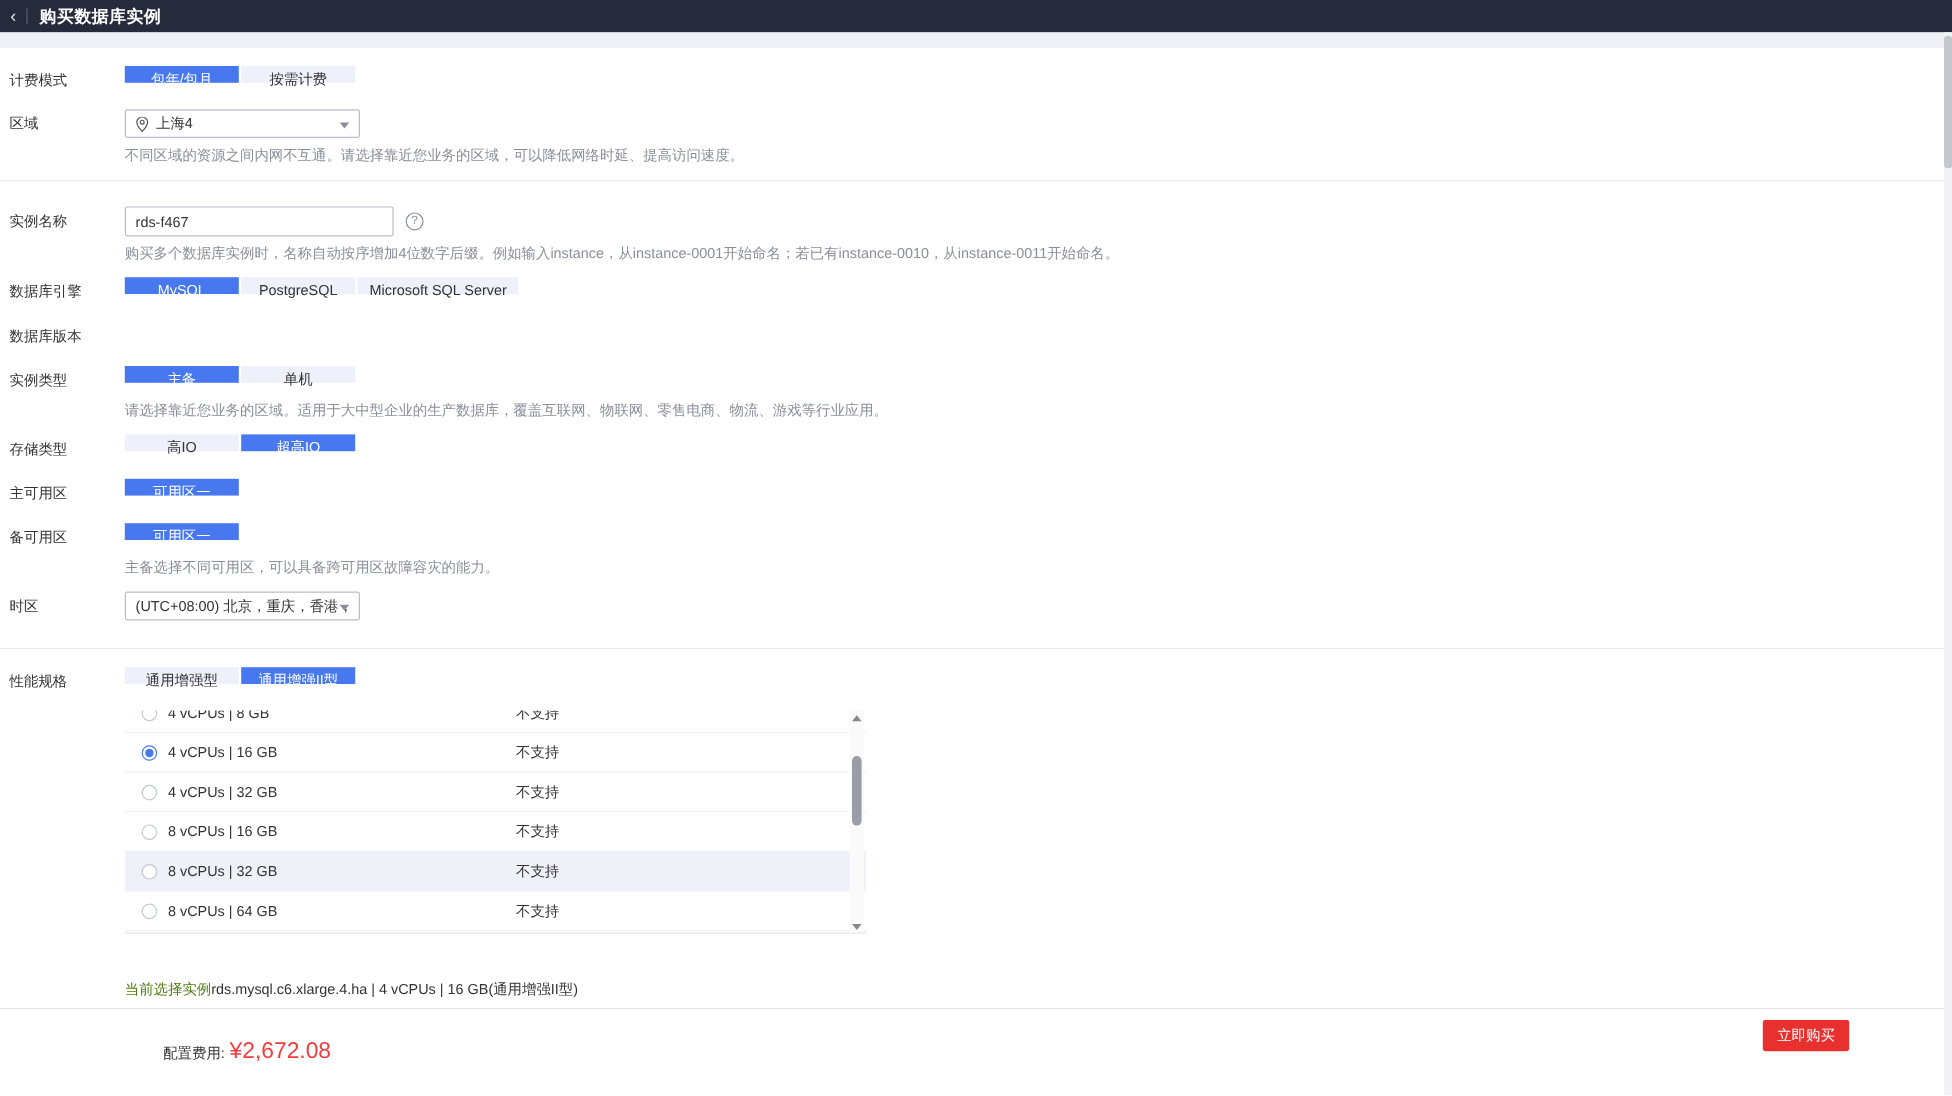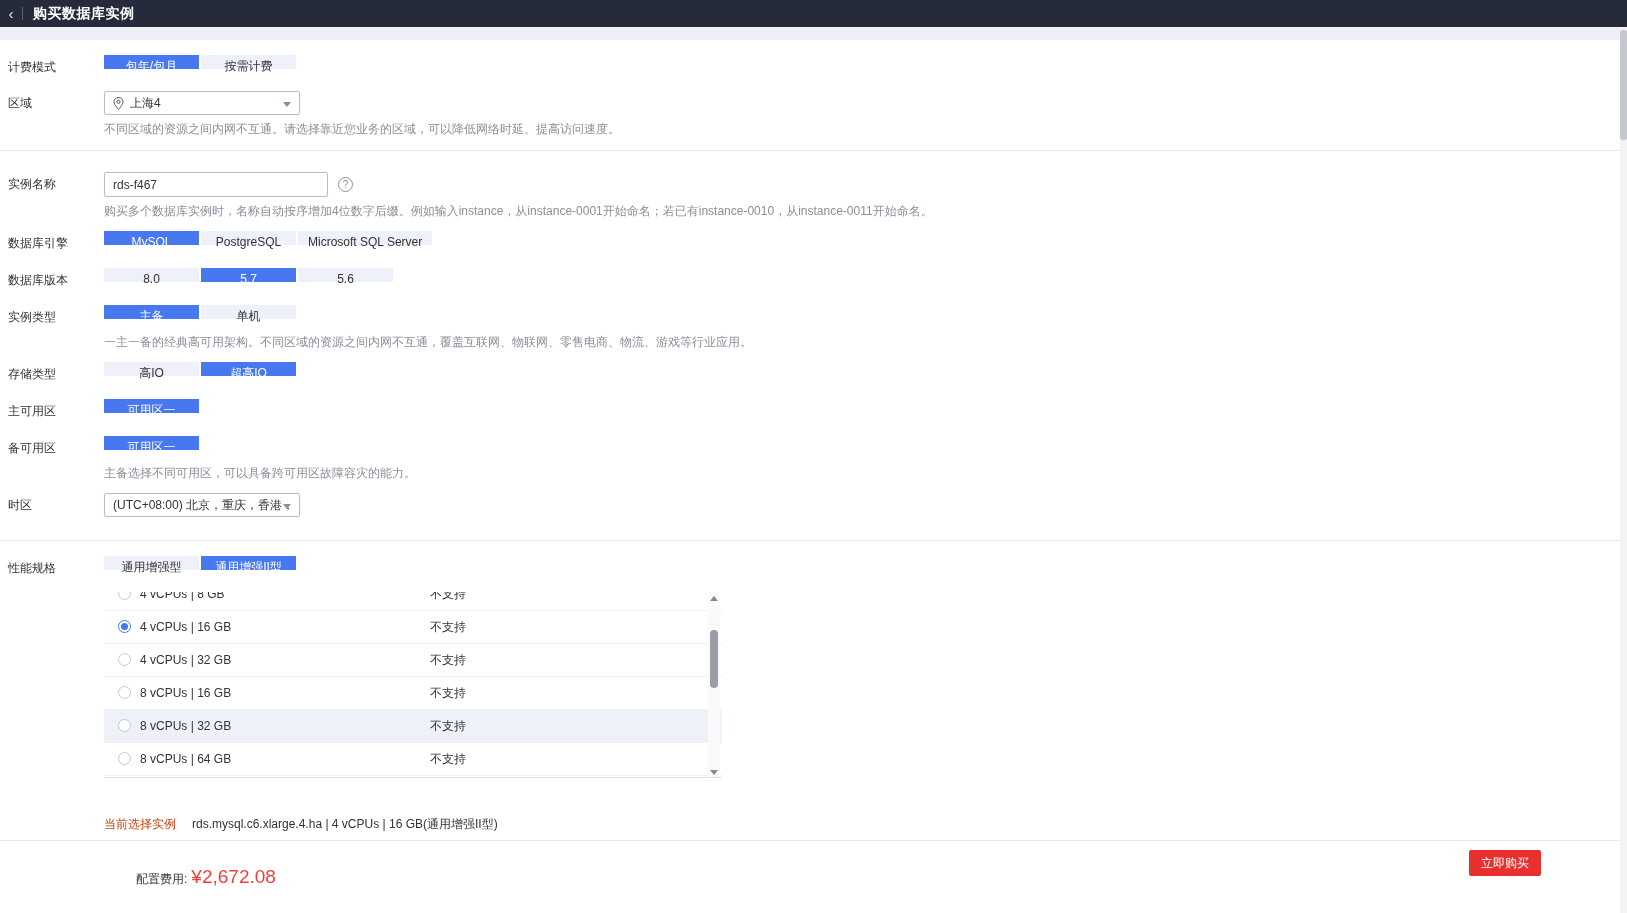--- a/index.html
+++ b/index.html
@@ -41,32 +41,32 @@
 
   
   .spec-table{ position:absolute; left:104px; top:592px; width:618px; }
   .spec-head{ height:22px; background:#f2f5fa; border:1px solid #e8e9ef; border-bottom:none;
     display:flex; align-items:center; font-size:12px; color:#333; }
   .spec-head .c1{ padding-left:36px; width:326px; }
   .spec-body{ overflow:hidden; height:186px; position:relative; border-bottom:1px solid #e0e2e8; }
   .spec-row{ height:33px; display:flex; align-items:center; border-bottom:1px solid #eef0f4; background:#fff; cursor:pointer;}
   .spec-row.first{ margin-top:-14px; }
   .spec-row.hl{ background:#eef1f8; }
-  .spec-row .c1{ width:326px; display:flex; }
+  .spec-row .c1{ width:326px; display:flex; align-items:center; }
   .radio{ width:13px; height:13px; border:1px solid #c3c7d0; border-radius:50%; margin:0 9px 0 14px; background:#fff; position:relative;}
   .radio.on{ border-color:#4878f0; }
   .radio.on::after{ content:""; position:absolute; left:2px; top:2px; width:7px; height:7px; border-radius:50%; background:#4878f0; }
   .spec-scroll{ position:absolute; right:2px; top:0; width:12px; height:186px; background:#fafafa; }
   .spec-scroll .arr{ position:absolute; left:0; width:12px; height:12px; display:flex; align-items:center; justify-content:center; }
   .tri-up{ width:0;height:0;border-left:4px solid transparent;border-right:4px solid transparent;border-bottom:5px solid #888; }
   .tri-dn{ width:0;height:0;border-left:4px solid transparent;border-right:4px solid transparent;border-top:5px solid #888; }
   .spec-thumb{ position:absolute; left:2px; top:38px; width:8px; height:58px; background:#9a9da6; border-radius:4px; }
 
   .cursel{ position:absolute; left:104px; top:816px; display:flex; font-size:12px; }
-  .cursel .lbl{ color:#c2410c; margin-right:16px; }
+  .cursel .lbl{ color:#4d7c0f; margin-right:0; }
   .cursel .val{ color:#333; }
 
   
   .footer{ position:absolute; left:0; top:840px; width:100%; height:73px; background:#fff;
     border-top:1px solid #e5e6ec; display:flex; align-items:center; }
   .fee{ margin-left:136px; display:flex; align-items:baseline; }
   .fee .lbl{ font-size:12px; color:#333; }
   .fee .val{ font-size:19px; color:#f03e3e; margin-left:4px; }
   .buybtn{ position:absolute; right:86px; top:9px; width:72px; height:26px; background:#e8312f; color:#fff;
     border:none; border-radius:2px; font-size:12px; cursor:pointer; font-family:inherit; }
@@ -121,35 +121,30 @@
   <div class="flabel">数据库引擎</div>
   <div class="ctrl seg">
     <div class="opt sel">MySQL</div>
     <div class="opt">PostgreSQL</div>
     <div class="opt" style="min-width:131px;">Microsoft SQL Server</div>
   </div>
 </div>
 
 <div class="row" style="top:268px;">
   <div class="flabel">数据库版本</div>
-  <div class="ctrl seg">
-    <div class="opt">8.0</div>
-    <div class="opt sel">5.7</div>
-    <div class="opt">5.6</div>
-  </div>
 </div>
 
 <div class="row" style="top:305px;">
   <div class="flabel">实例类型</div>
   <div class="ctrl seg">
     <div class="opt sel">主备</div>
     <div class="opt">单机</div>
   </div>
 </div>
-<div class="hint" style="top:334px;">一主一备的经典高可用架构。不同区域的资源之间内网不互通，覆盖互联网、物联网、零售电商、物流、游戏等行业应用。</div>
+<div class="hint" style="top:334px;">请选择靠近您业务的区域。适用于大中型企业的生产数据库，覆盖互联网、物联网、零售电商、物流、游戏等行业应用。</div>
 
 <div class="row" style="top:362px;">
   <div class="flabel">存储类型</div>
   <div class="ctrl seg">
     <div class="opt">高IO</div>
     <div class="opt sel">超高IO</div>
   </div>
 </div>
 
 <div class="row" style="top:399px;">

